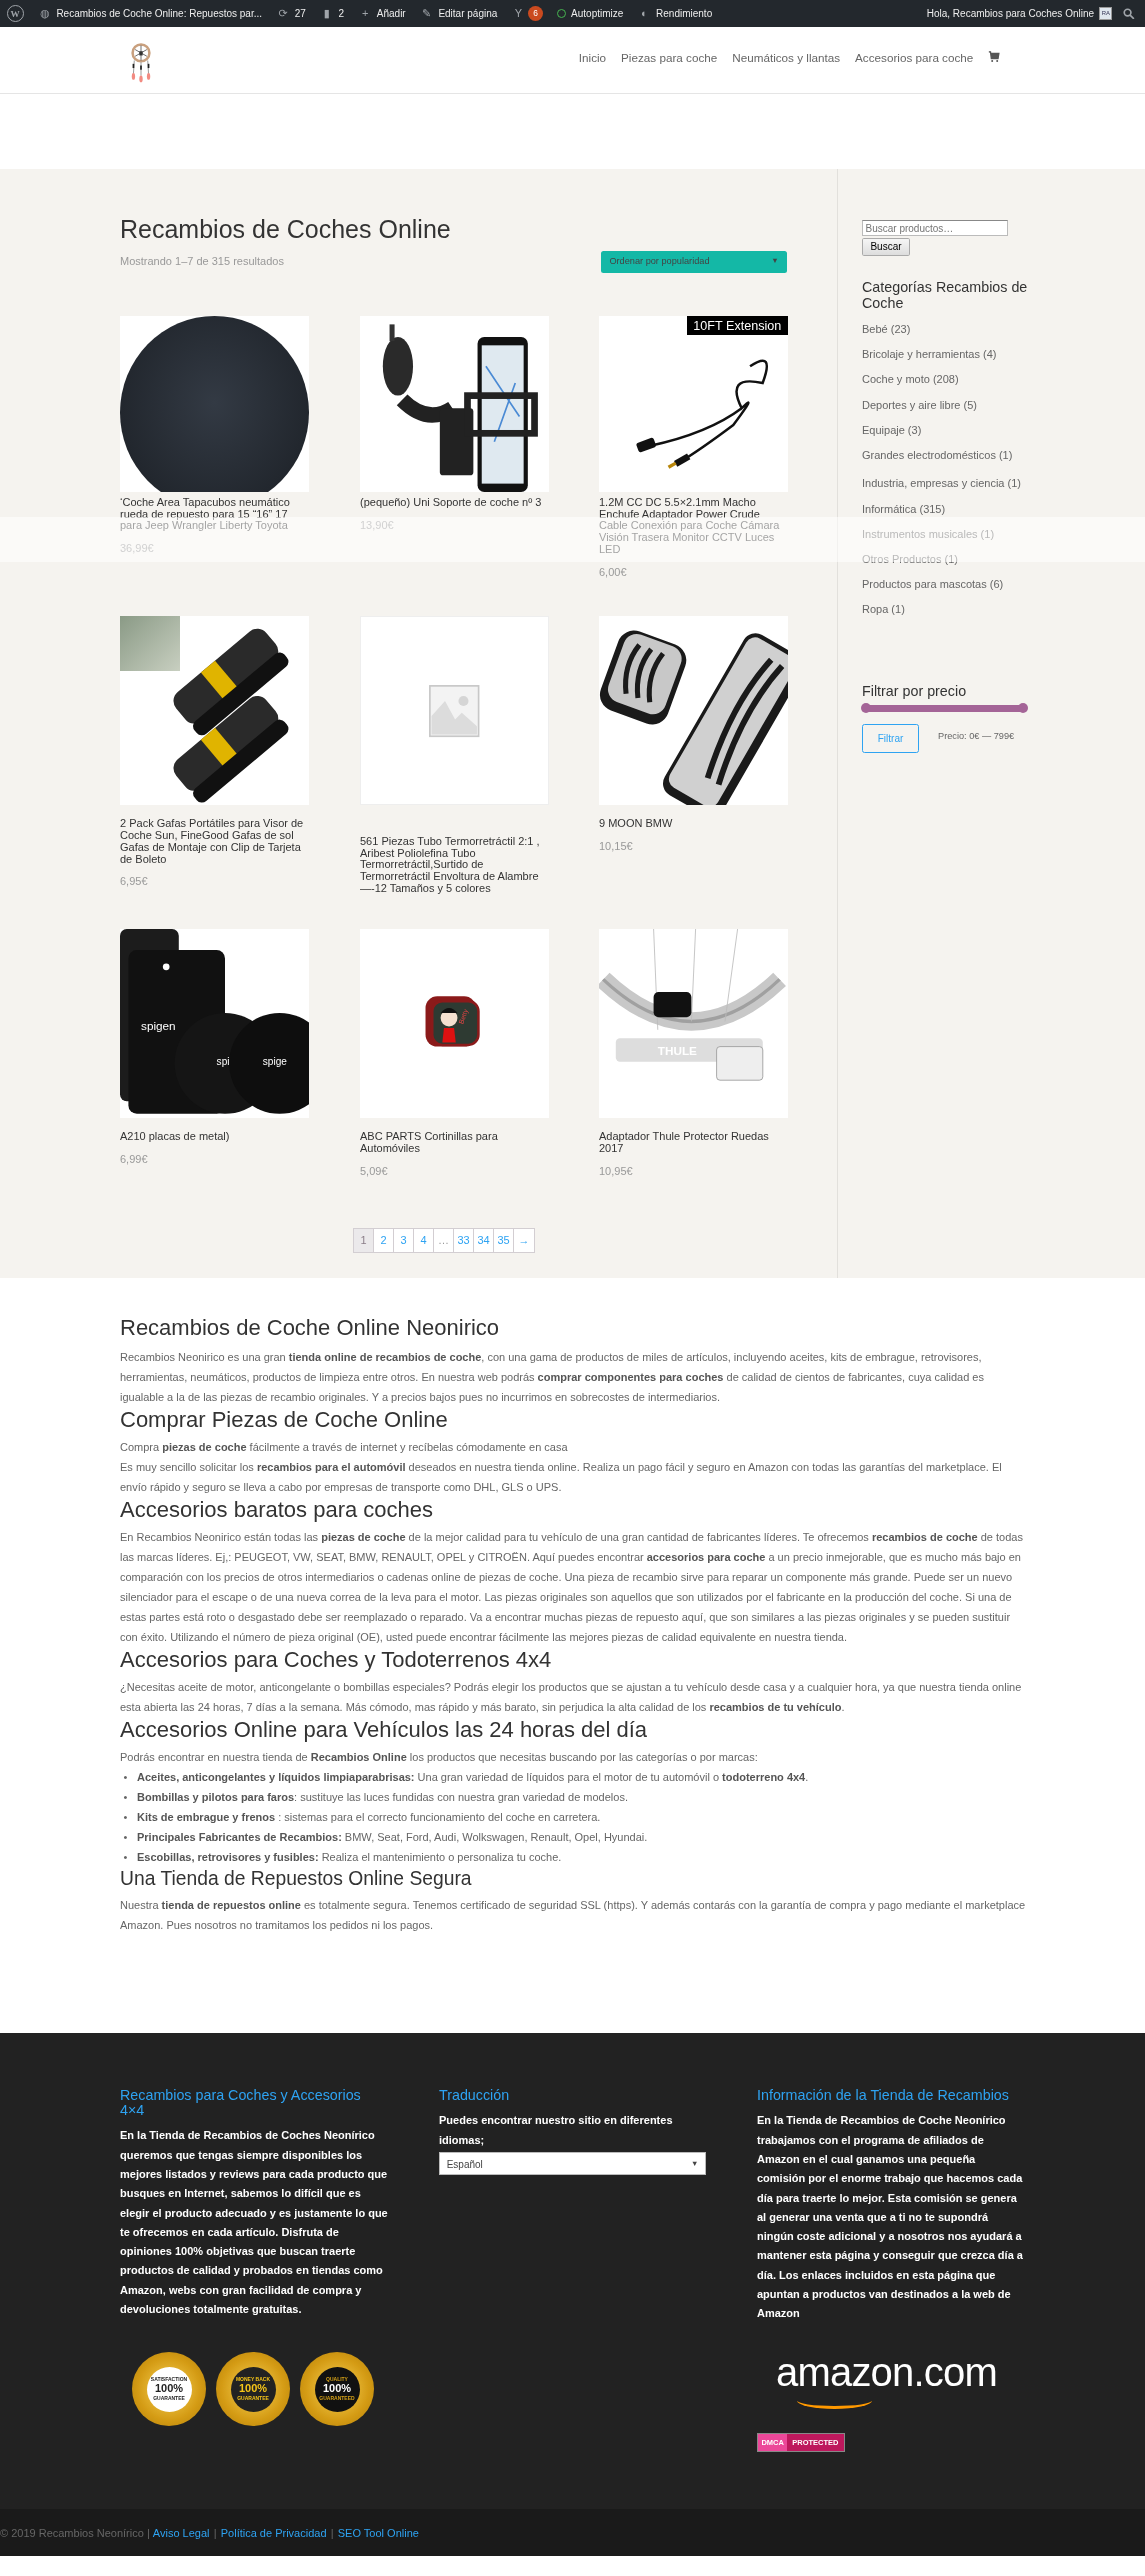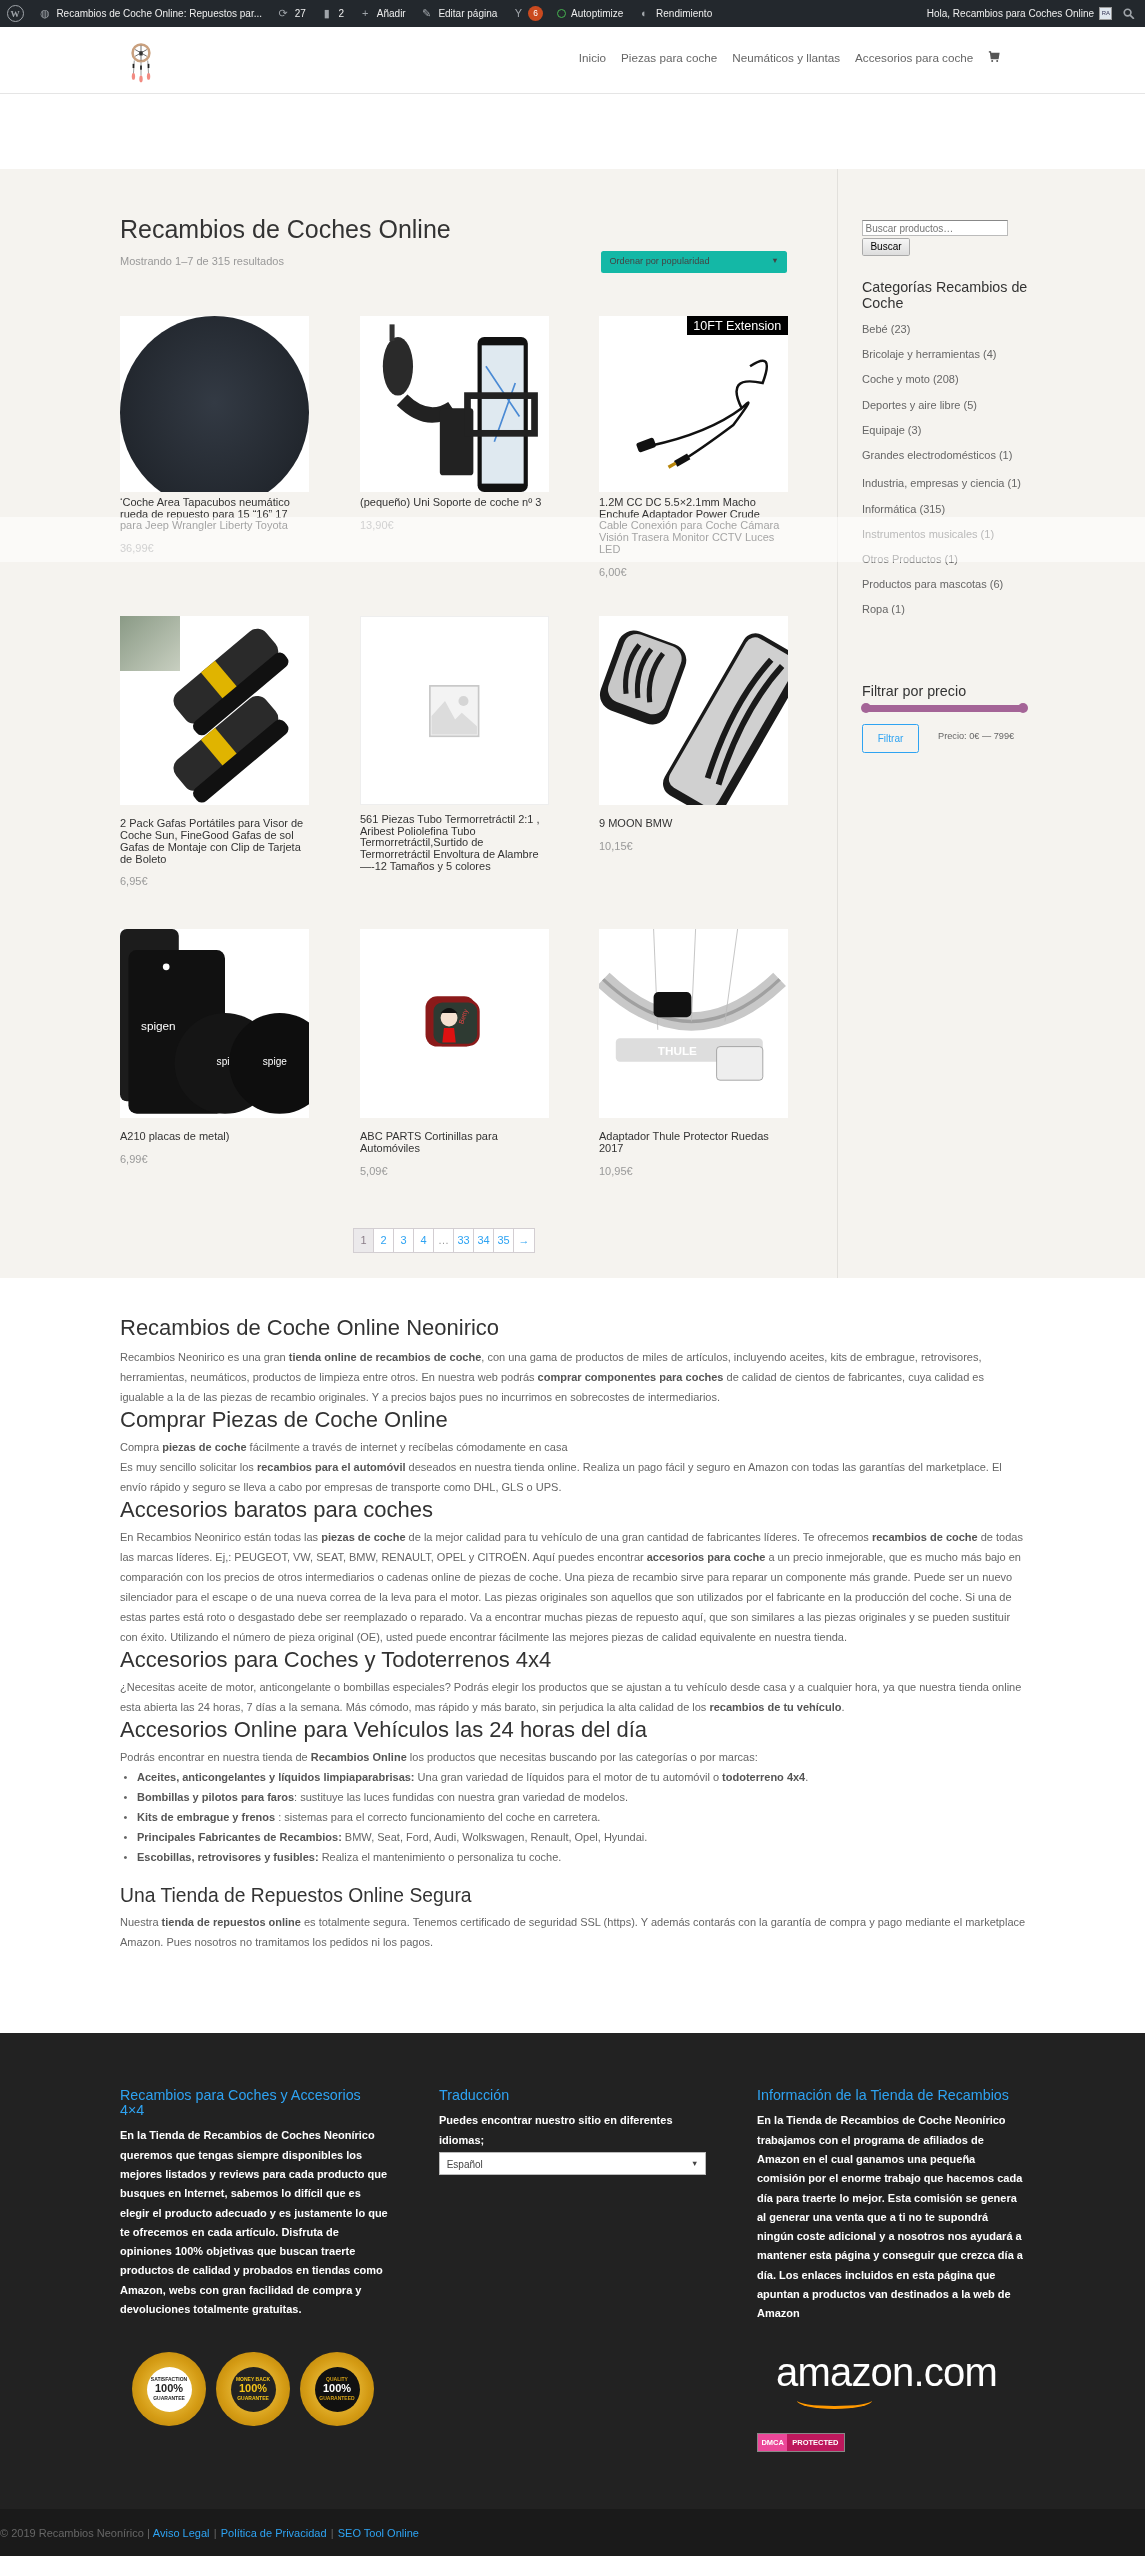--- a/index.html
+++ b/index.html
@@ -230,21 +230,21 @@
   </div>
 
   <div class="product" style="left:360px;top:447px">
     <div class="thumb" style="height:189px;border:0.8px solid #eee">
       <svg width="189" height="189" viewBox="0 0 225 225">
         <rect x="82" y="82" width="58" height="60" fill="#f3f3f3" stroke="#c8c8c8" stroke-width="2"></rect>
         <circle cx="122" cy="100" r="6" fill="#d5d5d5"></circle>
         <path d="M84 140 L84 118 L100 100 L112 122 L120 114 L138 130 L138 140 Z" fill="#dcdcdc"></path>
       </svg>
     </div>
-    <div class="title" style="margin-top:9px">561 Piezas Tubo Termorretráctil 2:1 , Aribest Poliolefina Tubo Termorretráctil,Surtido de Termorretráctil Envoltura de Alambre —-12 Tamaños y 5 colores</div>
+    <div class="title" style="margin-top:31px">561 Piezas Tubo Termorretráctil 2:1 , Aribest Poliolefina Tubo Termorretráctil,Surtido de Termorretráctil Envoltura de Alambre —-12 Tamaños y 5 colores</div>
   </div>
 
   <div class="product" style="left:599px;top:447px">
     <div class="thumb" style="height:189px">
       <svg width="189" height="189" viewBox="0 0 225 225">
         <g transform="rotate(20 60 60)">
             <rect x="15" y="25" width="85" height="100" rx="20" fill="#1a1a1a"></rect>
             <rect x="22" y="28" width="72" height="85" rx="16" fill="#c8c8c8"></rect>
             <path d="M40 40 Q30 70 45 100 M55 40 Q45 70 60 100 M70 40 Q60 70 75 100" stroke="#1a1a1a" stroke-width="6" fill="none"></path>
           </g>
@@ -362,21 +362,21 @@
     <p style="margin-top:5px"><span>¿Necesitas aceite de motor, anticongelante o bombillas especiales? Podrás elegir los productos que se ajustan a tu vehículo desde casa y a cualquier hora, ya que nuestra tienda online esta abierta las 24 horas, 7 días a la semana. Más cómodo, mas rápido y más barato, sin perjudica la alta calidad de los </span><b>recambios de tu vehículo</b><span>.</span></p>
     <h2>Accesorios Online para Vehículos las 24 horas del día</h2>
     <p style="margin-top:5px"><span>Podrás encontrar en nuestra tienda de </span><b>Recambios Online</b><span> los productos que necesitas buscando por las categorías o por marcas:</span></p>
     <ul>
       <li><b>Aceites, anticongelantes y líquidos limpiaparabrisas:</b><span> Una gran variedad de líquidos para el motor de tu automóvil o </span><b>todoterreno 4x4</b><span>.</span></li>
       <li><b>Bombillas y pilotos para faros</b><span>: sustituye las luces fundidas con nuestra gran variedad de modelos.</span></li>
       <li><b>Kits de embrague y frenos</b><span> : sistemas para el correcto funcionamiento del coche en carretera.</span></li>
       <li><b>Principales Fabricantes de Recambios:</b><span> BMW, Seat, Ford, Audi, Wolkswagen, Renault, Opel, Hyundai.</span></li>
       <li><b>Escobillas, retrovisores y fusibles:</b><span> Realiza el mantenimiento o personaliza tu coche.</span></li>
     </ul>
-    <h3 style="margin-top:17px">Una Tienda de Repuestos Online Segura</h3>
+    <h3 style="">Una Tienda de Repuestos Online Segura</h3>
     <p style="margin-top:5px"><span>Nuestra </span><b>tienda de repuestos online</b><span> es totalmente segura. Tenemos certificado de seguridad SSL (https). Y además contarás con la garantía de compra y pago mediante el marketplace Amazon. Pues nosotros no tramitamos los pedidos ni los pagos.</span></p>
   </div>
 </div>
 
 <div id="footer">
   <div class="f-col" style="left:120px">
     <div class="f-title">Recambios para Coches y Accesorios 4×4</div>
     <div class="f-text">En la Tienda de Recambios de Coches Neonírico queremos que tengas siempre disponibles los mejores listados y reviews para cada producto que busques en Internet, sabemos lo difícil que es elegir el producto adecuado y es justamente lo que te ofrecemos en cada artículo. Disfruta de opiniones 100% objetivas que buscan traerte productos de calidad y probados en tiendas como Amazon, webs con gran facilidad de compra y devoluciones totalmente gratuitas.</div>
   </div>
   <div class="seal" style="left:132px">

